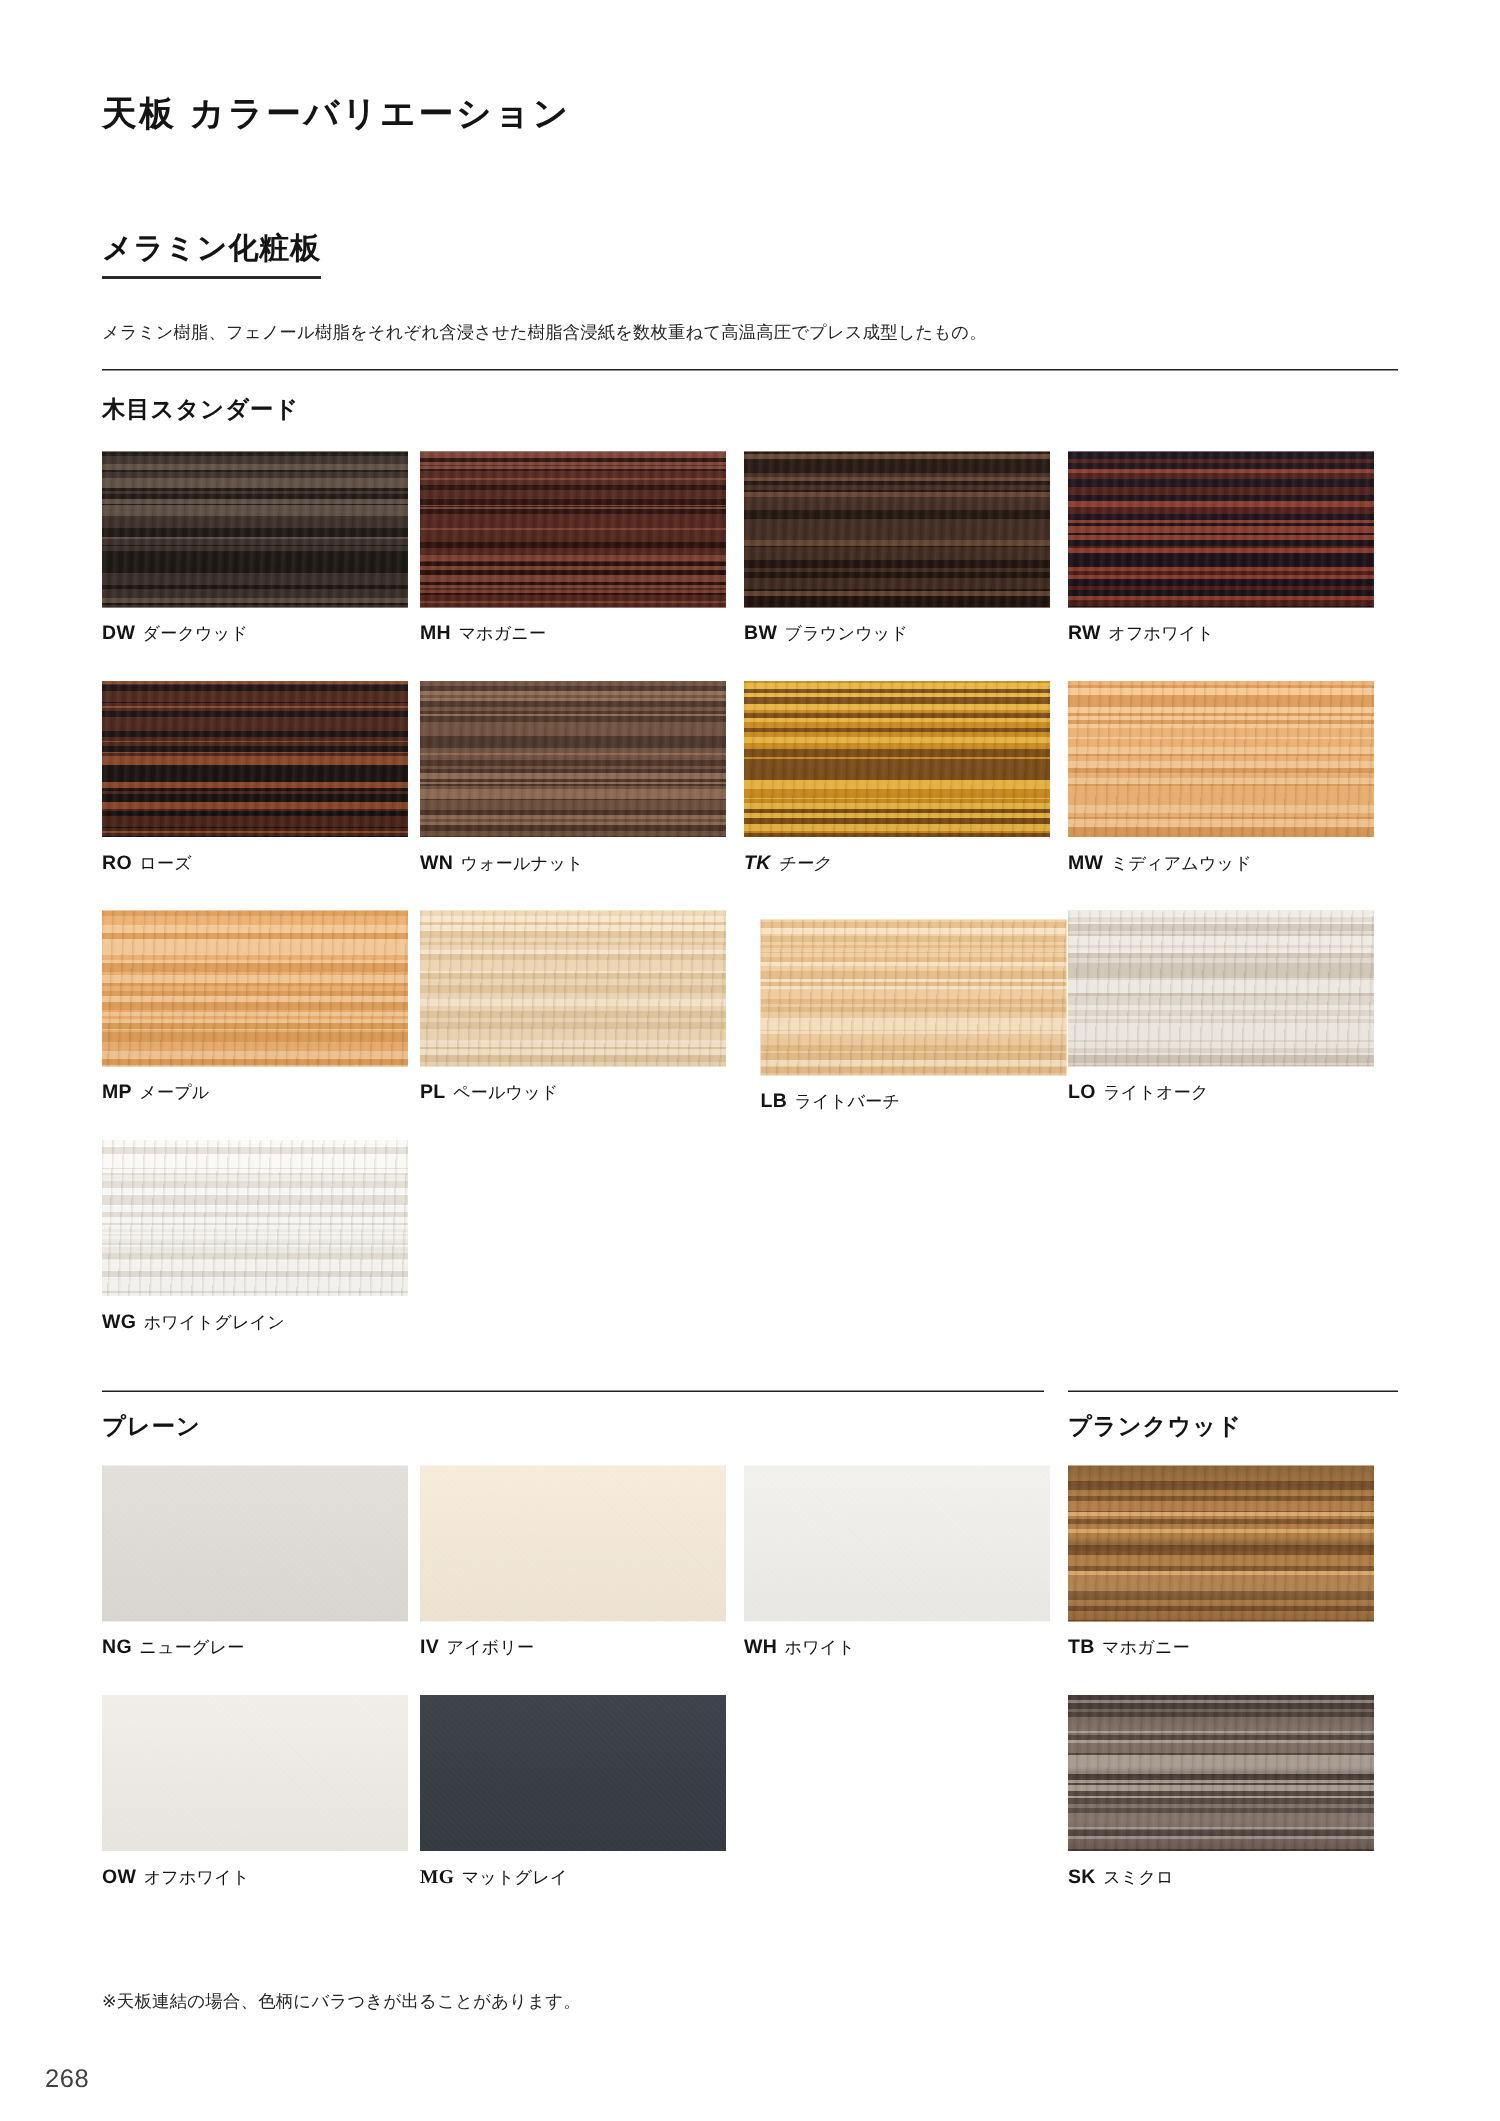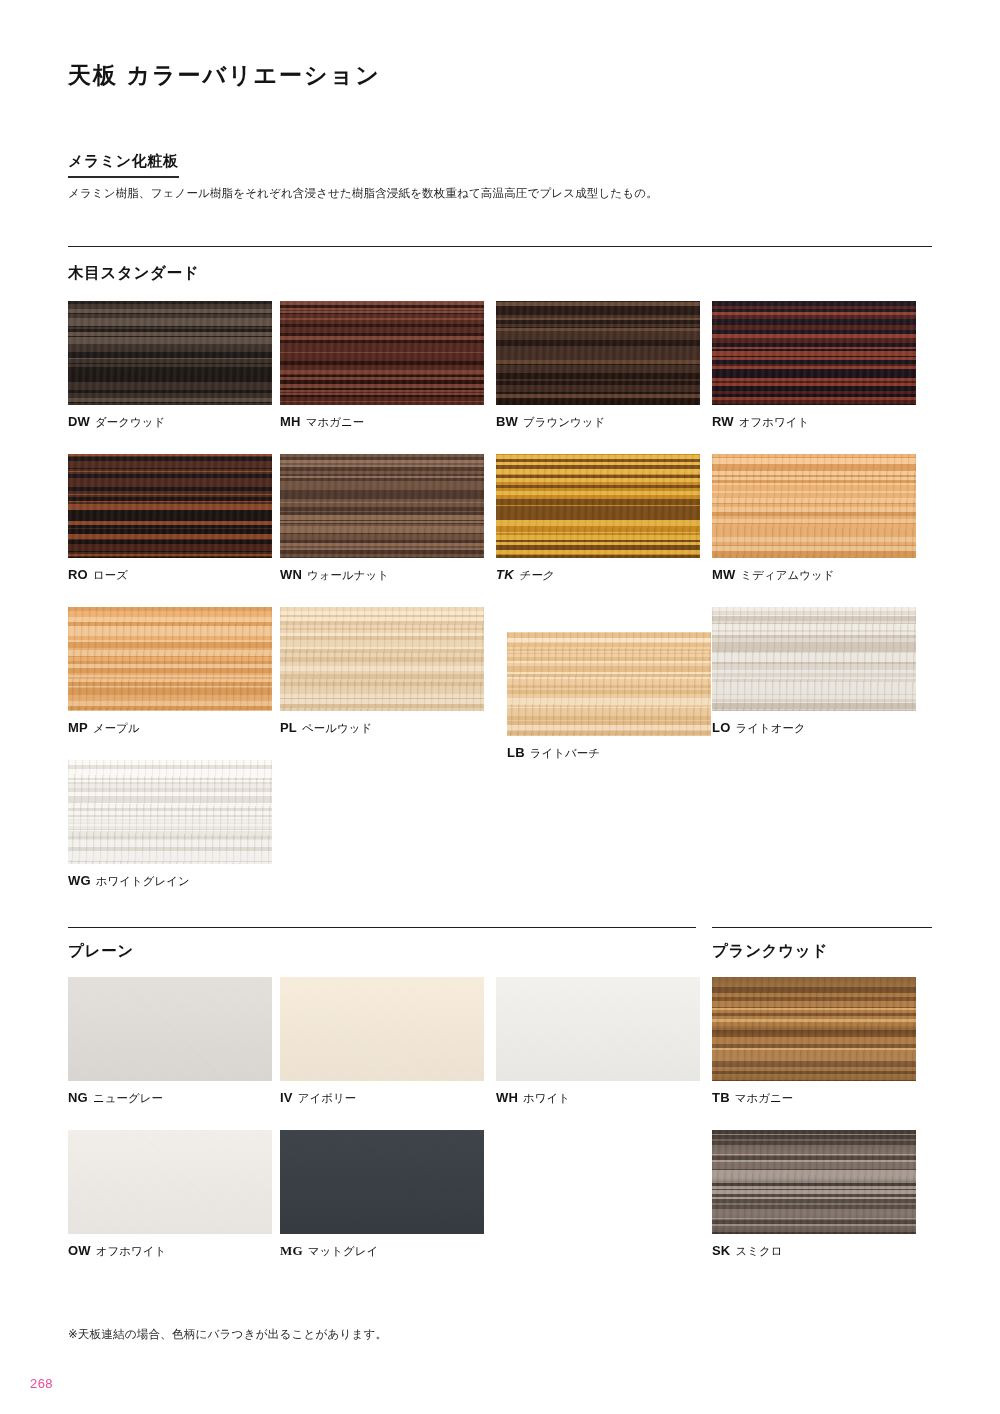--- a/index.html
+++ b/index.html
@@ -36,30 +36,30 @@
   }
 
   
   .material-block {
     position: absolute;
     left: 68px;
     top: 152px;
     width: 864px;
   }
   .material-heading {
-    font-size: 15px;
+    font-size: 20px;
     font-weight: bold;
     letter-spacing: 0.6px;
     color: #141414;
     display: inline-block;
     padding-bottom: 5px;
     border-bottom: 2.5px solid #2a2a2a;
   }
   .material-desc {
-    margin-top: 6px;
+    margin-top: 27px;
     font-size: 11.5px;
     line-height: 1.65;
     letter-spacing: 0.15px;
     color: #262626;
   }
   .material-desc div { white-space: nowrap; }
 
   
   .hr-full {
     position: absolute;
@@ -153,22 +153,22 @@
     top: 1327px;
     font-size: 11.6px;
     letter-spacing: 0.15px;
     color: #262626;
   }
 
   .page-number {
     position: absolute;
     left: 30px;
     top: 1376px;
-    font-size: 13px;
-    color: #ec4899;
+    font-size: 17px;
+    color: #404040;
     letter-spacing: 0.4px;
     text-align: center;
   }
 </style>
 </head>
 <body>
 
 <div class="page">
 
   <div class="page-title">天板 カラーバリエーション</div>
@@ -262,21 +262,21 @@
         <div class="swatch-label"><span class="code">MP</span><span class="name">メープル</span></div>
       </div>
       <div class="swatch" style="left: 280px; top: 607px;">
         <div class="chip" style="background: rgb(239, 215, 179);">
           <div class="grain" style="background: repeating-linear-gradient(rgb(239, 215, 179) 0px, rgb(239, 215, 179) 3.68px, rgb(248, 230, 203) 3.68px, rgb(248, 230, 203) 4.76px, rgb(248, 230, 203) 4.76px, rgb(248, 230, 203) 7.9px, rgb(227, 198, 156) 7.9px, rgb(227, 198, 156) 9.61px, rgb(248, 230, 203) 9.61px, rgb(248, 230, 203) 11.73px, rgb(248, 230, 203) 11.73px, rgb(248, 230, 203) 13.77px, rgb(227, 198, 156) 13.77px, rgb(227, 198, 156) 16.88px, rgb(227, 198, 156) 16.88px, rgb(227, 198, 156) 18.13px, rgb(239, 215, 179) 18.13px, rgb(239, 215, 179) 20.91px, rgb(227, 198, 156) 20.91px, rgb(227, 198, 156) 23.13px, rgb(239, 215, 179) 23.13px, rgb(239, 215, 179) 26.12px, rgb(248, 230, 203) 26.12px, rgb(248, 230, 203) 29.24px, rgb(227, 198, 156) 29.24px, rgb(227, 198, 156) 32.8px, rgb(239, 215, 179) 32.8px, rgb(239, 215, 179) 34.47px, rgb(239, 215, 179) 34.47px, rgb(239, 215, 179) 38.66px, rgb(239, 215, 179) 38.66px, rgb(239, 215, 179) 40.12px, rgb(248, 230, 203) 40.12px, rgb(248, 230, 203) 41.96px, rgb(227, 198, 156) 41.96px, rgb(227, 198, 156) 45.67px, rgb(239, 215, 179) 45.67px, rgb(239, 215, 179) 49.54px, rgb(227, 198, 156) 49.54px, rgb(227, 198, 156) 50.75px, rgb(227, 198, 156) 50.75px, rgb(227, 198, 156) 53.58px, rgb(227, 198, 156) 53.58px, rgb(227, 198, 156) 55.29px, rgb(239, 215, 179) 55.29px, rgb(239, 215, 179) 56.23px, rgb(239, 215, 179) 56.23px, rgb(239, 215, 179) 58.89px, rgb(248, 230, 203) 58.89px, rgb(248, 230, 203) 61.82px, rgb(248, 230, 203) 61.82px, rgb(248, 230, 203) 63.96px, rgb(239, 215, 179) 63.96px, rgb(239, 215, 179) 64.92px, rgb(239, 215, 179) 64.92px, rgb(239, 215, 179) 66.76px, rgb(227, 198, 156) 66.76px, rgb(227, 198, 156) 69.31px, rgb(227, 198, 156) 69.31px, rgb(227, 198, 156) 71.56px, rgb(239, 215, 179) 71.56px, rgb(239, 215, 179) 74.55px, rgb(227, 198, 156) 74.55px, rgb(227, 198, 156) 77.86px, rgb(227, 198, 156) 77.86px, rgb(227, 198, 156) 78.72px, rgb(239, 215, 179) 78.72px, rgb(239, 215, 179) 82.83px);"></div>
           <div class="grain2" style="background: repeating-linear-gradient(92deg, rgba(0, 0, 0, 0.16) 0px, rgba(0, 0, 0, 0) 2px, rgba(255, 255, 255, 0.1) 4px, rgba(0, 0, 0, 0) 7px);"></div>
           <div class="noise" style="background: linear-gradient(rgba(255, 255, 255, 0.05), rgba(0, 0, 0, 0.06)); opacity: 0.7;"></div>
         </div>
         <div class="swatch-label"><span class="code">PL</span><span class="name">ペールウッド</span></div>
       </div>
-      <div class="swatch" style="left: 496px; top: 632px; padding-left: 11px;">
+      <div class="swatch" style="left: 496px; top: 613px; padding-left: 11px;">
         <div class="chip" style="background: rgb(243, 207, 159);">
           <div class="grain" style="background: repeating-linear-gradient(rgb(243, 207, 159) 0px, rgb(243, 207, 159) 1.4px, rgb(231, 189, 134) 1.4px, rgb(231, 189, 134) 5.55px, rgb(250, 227, 193) 5.55px, rgb(250, 227, 193) 9.72px, rgb(243, 207, 159) 9.72px, rgb(243, 207, 159) 10.84px, rgb(231, 189, 134) 10.84px, rgb(231, 189, 134) 14.83px, rgb(243, 207, 159) 14.83px, rgb(243, 207, 159) 16.81px, rgb(231, 189, 134) 16.81px, rgb(231, 189, 134) 19.14px, rgb(243, 207, 159) 19.14px, rgb(243, 207, 159) 21.42px, rgb(231, 189, 134) 21.42px, rgb(231, 189, 134) 22.32px, rgb(243, 207, 159) 22.32px, rgb(243, 207, 159) 25.06px, rgb(231, 189, 134) 25.06px, rgb(231, 189, 134) 28.63px, rgb(250, 227, 193) 28.63px, rgb(250, 227, 193) 30.67px, rgb(243, 207, 159) 30.67px, rgb(243, 207, 159) 34.18px, rgb(231, 189, 134) 34.18px, rgb(231, 189, 134) 36.36px, rgb(231, 189, 134) 36.36px, rgb(231, 189, 134) 39.52px, rgb(250, 227, 193) 39.52px, rgb(250, 227, 193) 41.86px, rgb(231, 189, 134) 41.86px, rgb(231, 189, 134) 44.51px, rgb(250, 227, 193) 44.51px, rgb(250, 227, 193) 46.5px, rgb(243, 207, 159) 46.5px, rgb(243, 207, 159) 50.29px, rgb(243, 207, 159) 50.29px, rgb(243, 207, 159) 53px, rgb(231, 189, 134) 53px, rgb(231, 189, 134) 56.04px, rgb(243, 207, 159) 56.04px, rgb(243, 207, 159) 58.23px, rgb(231, 189, 134) 58.23px, rgb(231, 189, 134) 61.72px, rgb(243, 207, 159) 61.72px, rgb(243, 207, 159) 65.79px, rgb(250, 227, 193) 65.79px, rgb(250, 227, 193) 67.86px, rgb(250, 227, 193) 67.86px, rgb(250, 227, 193) 70.59px, rgb(250, 227, 193) 70.59px, rgb(250, 227, 193) 73.38px, rgb(243, 207, 159) 73.38px, rgb(243, 207, 159) 74.55px, rgb(250, 227, 193) 74.55px, rgb(250, 227, 193) 76.11px, rgb(243, 207, 159) 76.11px, rgb(243, 207, 159) 79.86px, rgb(243, 207, 159) 79.86px, rgb(243, 207, 159) 83.87px, rgb(231, 189, 134) 83.87px, rgb(231, 189, 134) 84.98px, rgb(231, 189, 134) 84.98px, rgb(231, 189, 134) 86.26px, rgb(231, 189, 134) 86.26px, rgb(231, 189, 134) 87.79px);"></div>
           <div class="grain2" style="background: repeating-linear-gradient(92deg, rgba(0, 0, 0, 0.16) 0px, rgba(0, 0, 0, 0) 2px, rgba(255, 255, 255, 0.1) 4px, rgba(0, 0, 0, 0) 7px);"></div>
           <div class="noise" style="background: linear-gradient(rgba(255, 255, 255, 0.05), rgba(0, 0, 0, 0.06)); opacity: 0.7;"></div>
         </div>
         <div class="swatch-label"><span class="code">LB</span><span class="name">ライトバーチ</span></div>
       </div>
       <div class="swatch" style="left: 712px; top: 607px;">
         <div class="chip" style="background: rgb(227, 219, 208);">
           <div class="grain" style="background: repeating-linear-gradient(rgb(241, 236, 228) 0px, rgb(241, 236, 228) 4.16px, rgb(227, 219, 208) 4.16px, rgb(227, 219, 208) 7.67px, rgb(241, 236, 228) 7.67px, rgb(241, 236, 228) 8.85px, rgb(211, 200, 185) 8.85px, rgb(211, 200, 185) 9.71px, rgb(211, 200, 185) 9.71px, rgb(211, 200, 185) 12.06px, rgb(211, 200, 185) 12.06px, rgb(211, 200, 185) 13.96px, rgb(227, 219, 208) 13.96px, rgb(227, 219, 208) 15.65px, rgb(211, 200, 185) 15.65px, rgb(211, 200, 185) 16.8px, rgb(241, 236, 228) 16.8px, rgb(241, 236, 228) 20.89px, rgb(241, 236, 228) 20.89px, rgb(241, 236, 228) 21.87px, rgb(241, 236, 228) 21.87px, rgb(241, 236, 228) 22.93px, rgb(227, 219, 208) 22.93px, rgb(227, 219, 208) 25.03px, rgb(241, 236, 228) 25.03px, rgb(241, 236, 228) 28.28px, rgb(211, 200, 185) 28.28px, rgb(211, 200, 185) 31.48px, rgb(227, 219, 208) 31.48px, rgb(227, 219, 208) 35.33px, rgb(211, 200, 185) 35.33px, rgb(211, 200, 185) 38.19px, rgb(211, 200, 185) 38.19px, rgb(211, 200, 185) 40.1px, rgb(211, 200, 185) 40.1px, rgb(211, 200, 185) 43.78px, rgb(211, 200, 185) 43.78px, rgb(211, 200, 185) 44.7px, rgb(227, 219, 208) 44.7px, rgb(227, 219, 208) 46.42px, rgb(241, 236, 228) 46.42px, rgb(241, 236, 228) 49.15px, rgb(241, 236, 228) 49.15px, rgb(241, 236, 228) 51.12px, rgb(241, 236, 228) 51.12px, rgb(241, 236, 228) 54.89px, rgb(211, 200, 185) 54.89px, rgb(211, 200, 185) 57.01px, rgb(227, 219, 208) 57.01px, rgb(227, 219, 208) 60.75px, rgb(227, 219, 208) 60.75px, rgb(227, 219, 208) 63.13px, rgb(241, 236, 228) 63.13px, rgb(241, 236, 228) 66.12px, rgb(227, 219, 208) 66.12px, rgb(227, 219, 208) 70.1px, rgb(241, 236, 228) 70.1px, rgb(241, 236, 228) 72.2px, rgb(227, 219, 208) 72.2px, rgb(227, 219, 208) 75.28px, rgb(241, 236, 228) 75.28px, rgb(241, 236, 228) 79.07px, rgb(241, 236, 228) 79.07px, rgb(241, 236, 228) 83.12px, rgb(241, 236, 228) 83.12px, rgb(241, 236, 228) 86.63px, rgb(227, 219, 208) 86.63px, rgb(227, 219, 208) 87.58px);"></div>

